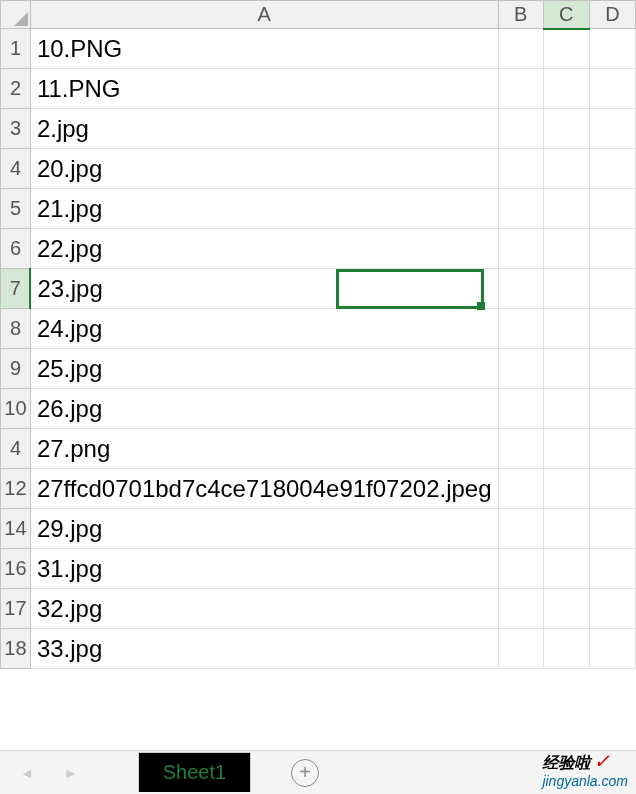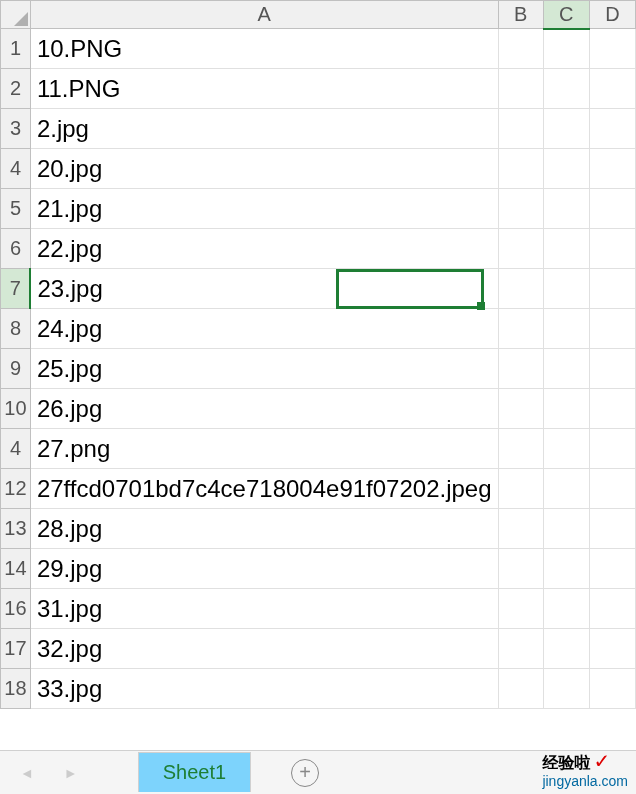--- a/index.html
+++ b/index.html
@@ -111,21 +111,21 @@
       display: flex;
       padding: 0 20px;
       gap: 30px;
     }
     .nav-arrow {
       color: #ccc;
       font-size: 14px;
       cursor: pointer;
     }
     .sheet-tab {
-      background: #7dd3fc;
+      background: #000000;
       border-top: 1px solid #d0d0d0;
       border-left: 1px solid #d0d0d0;
       border-right: 1px solid #d0d0d0;
       padding: 8px 24px;
       font-size: 20px;
       color: #1e7e34;
       margin-left: 40px;
       position: relative;
       top: -1px;
     }
@@ -143,20 +143,21 @@
       cursor: pointer;
     }
     .watermark {
       position: absolute;
       right: 8px;
       bottom: 4px;
       font-size: 11px;
       color: #555;
       line-height: 1.2;
       text-align: left;
+      font-style: italic;
     }
     .watermark .brand {
       font-size: 16px;
       font-weight: bold;
       color: #000;
     }
     .watermark .check {
       color: #d00;
       font-size: 20px;
     }
@@ -252,27 +253,20 @@
       <tr class="data-row">
         <th class="row-header">4</th>
         <td class="data-cell">27.png</td>
         <td class="data-cell"></td>
         <td class="data-cell"></td>
         <td class="data-cell"></td>
       </tr>
       <tr class="data-row">
         <th class="row-header">12</th>
         <td class="data-cell">27ffcd0701bd7c4ce718004e91f07202.jpeg</td>
-        <td class="data-cell"></td>
-        <td class="data-cell"></td>
-        <td class="data-cell"></td>
-      </tr>
-      <tr class="data-row">
-        <th class="row-header">13</th>
-        <td class="data-cell">28.jpg</td>
         <td class="data-cell"></td>
         <td class="data-cell"></td>
         <td class="data-cell"></td>
       </tr>
       <tr class="data-row">
         <th class="row-header">14</th>
         <td class="data-cell">29.jpg</td>
         <td class="data-cell"></td>
         <td class="data-cell"></td>
         <td class="data-cell"></td>

